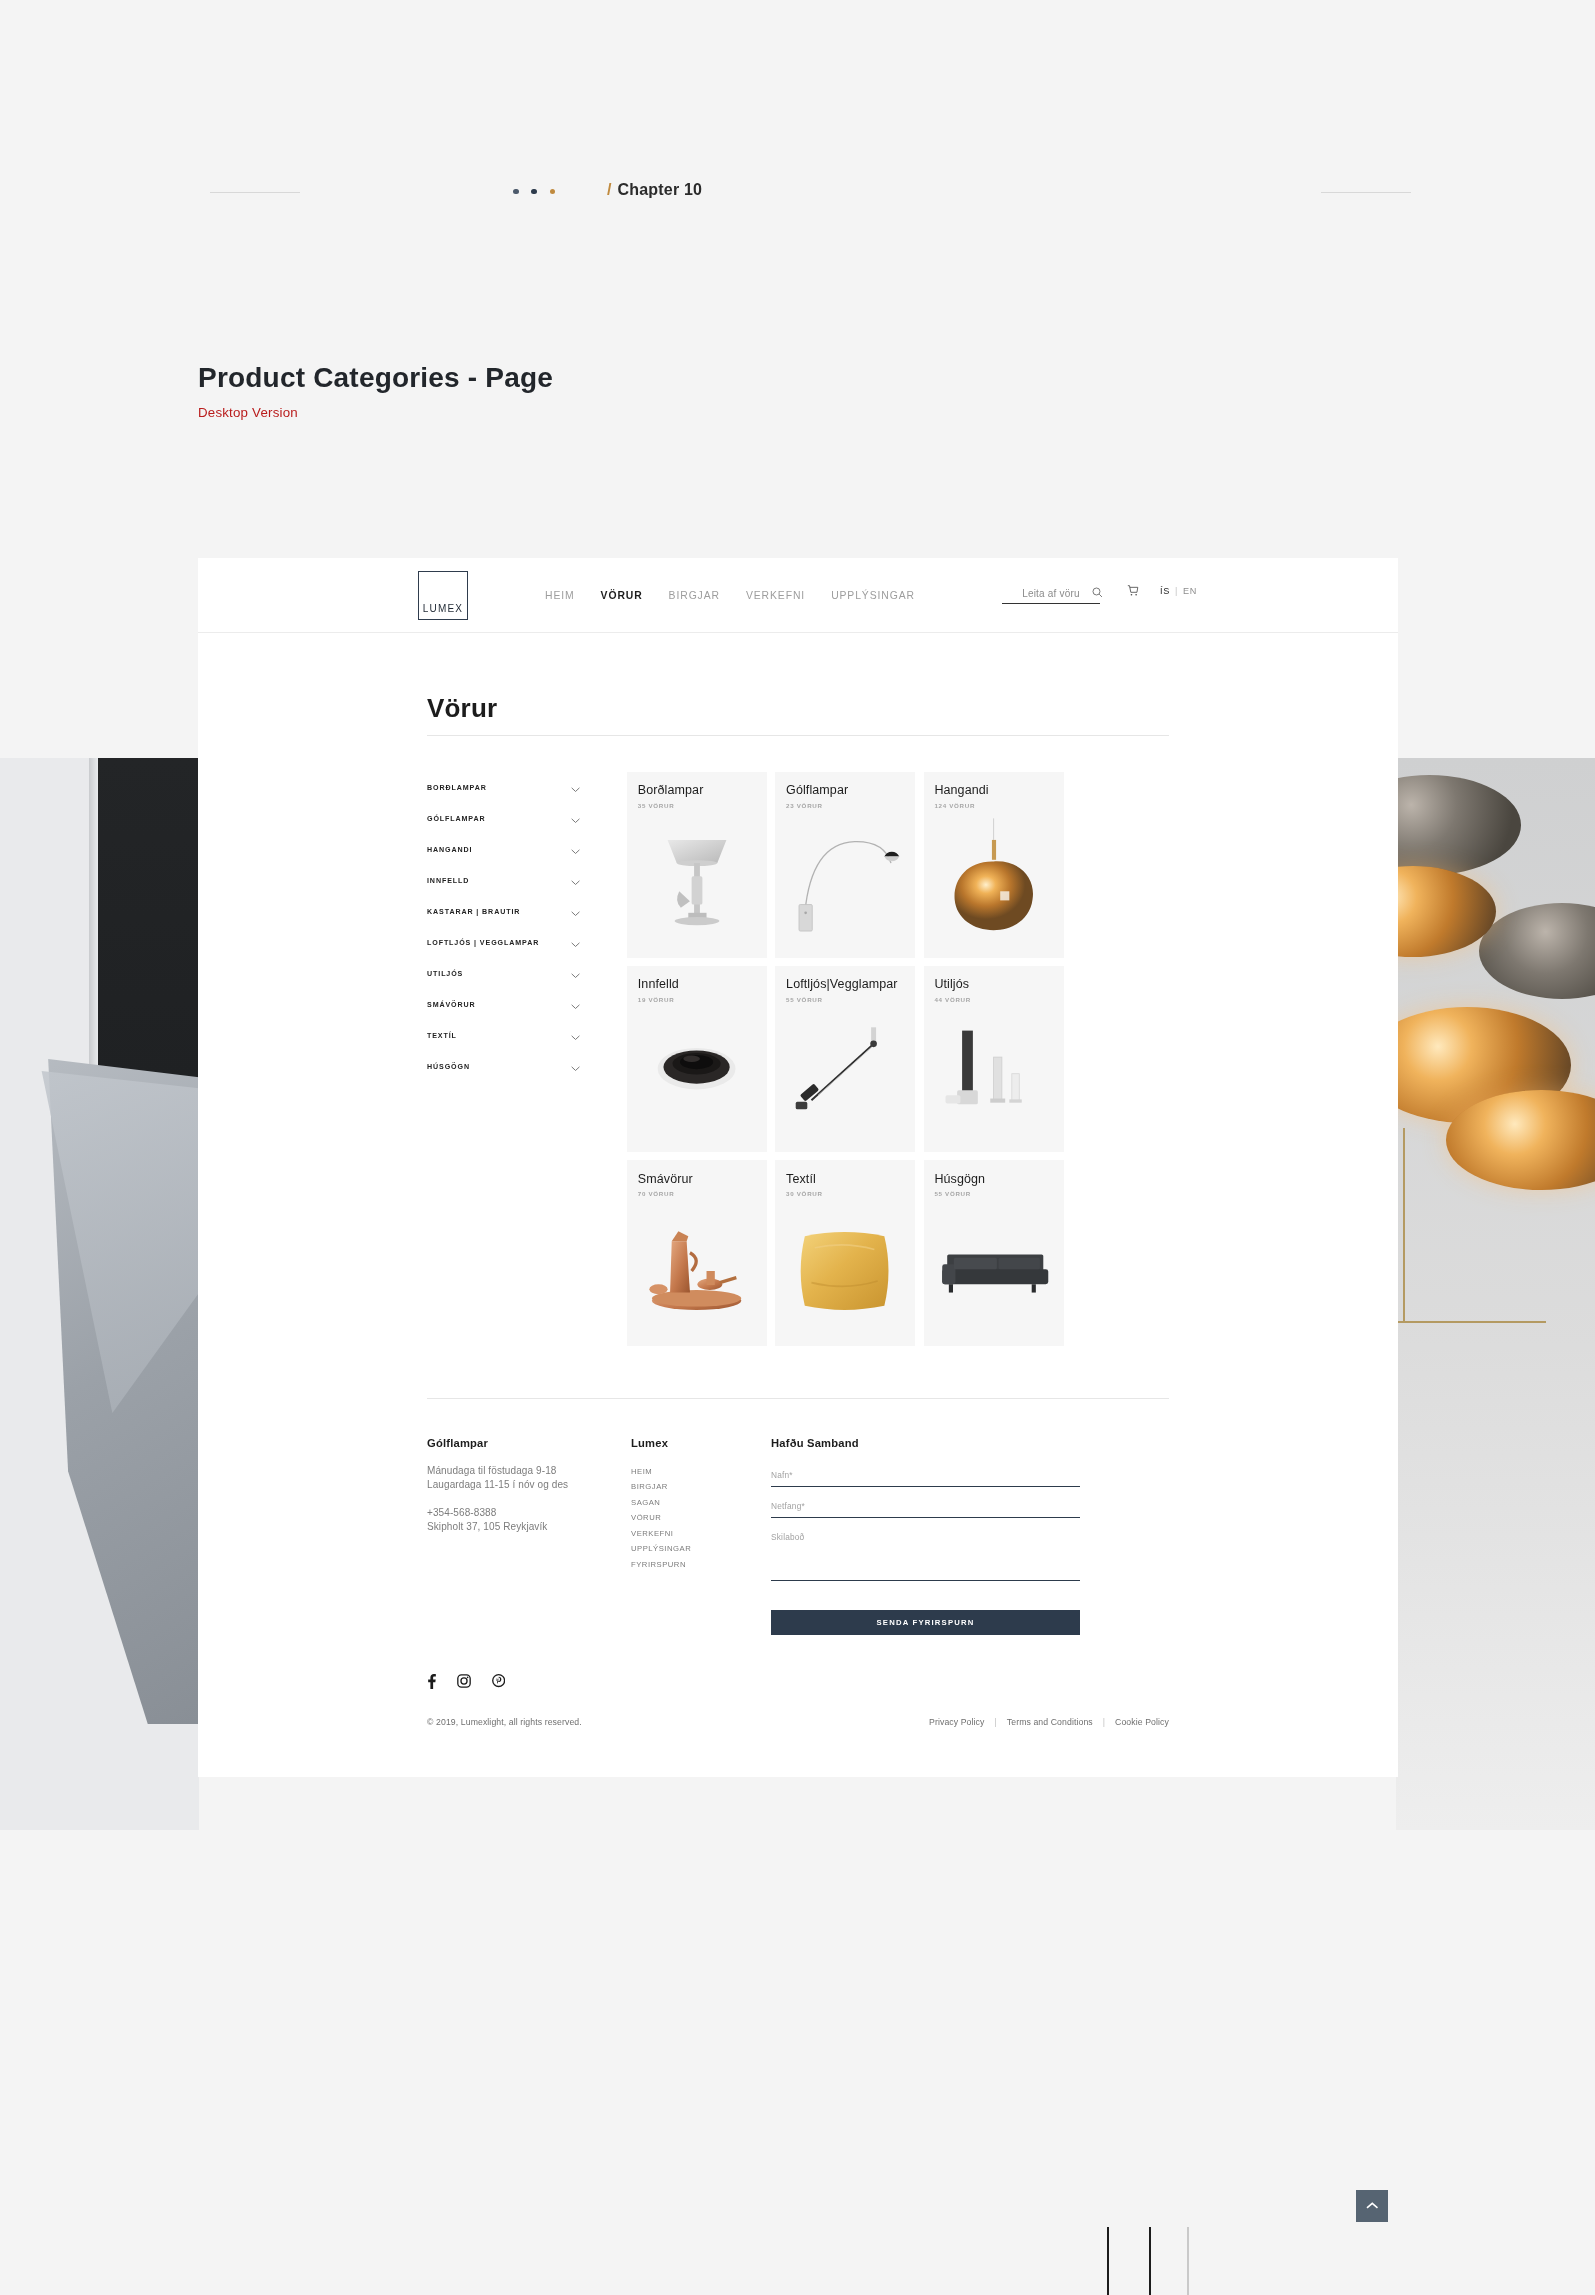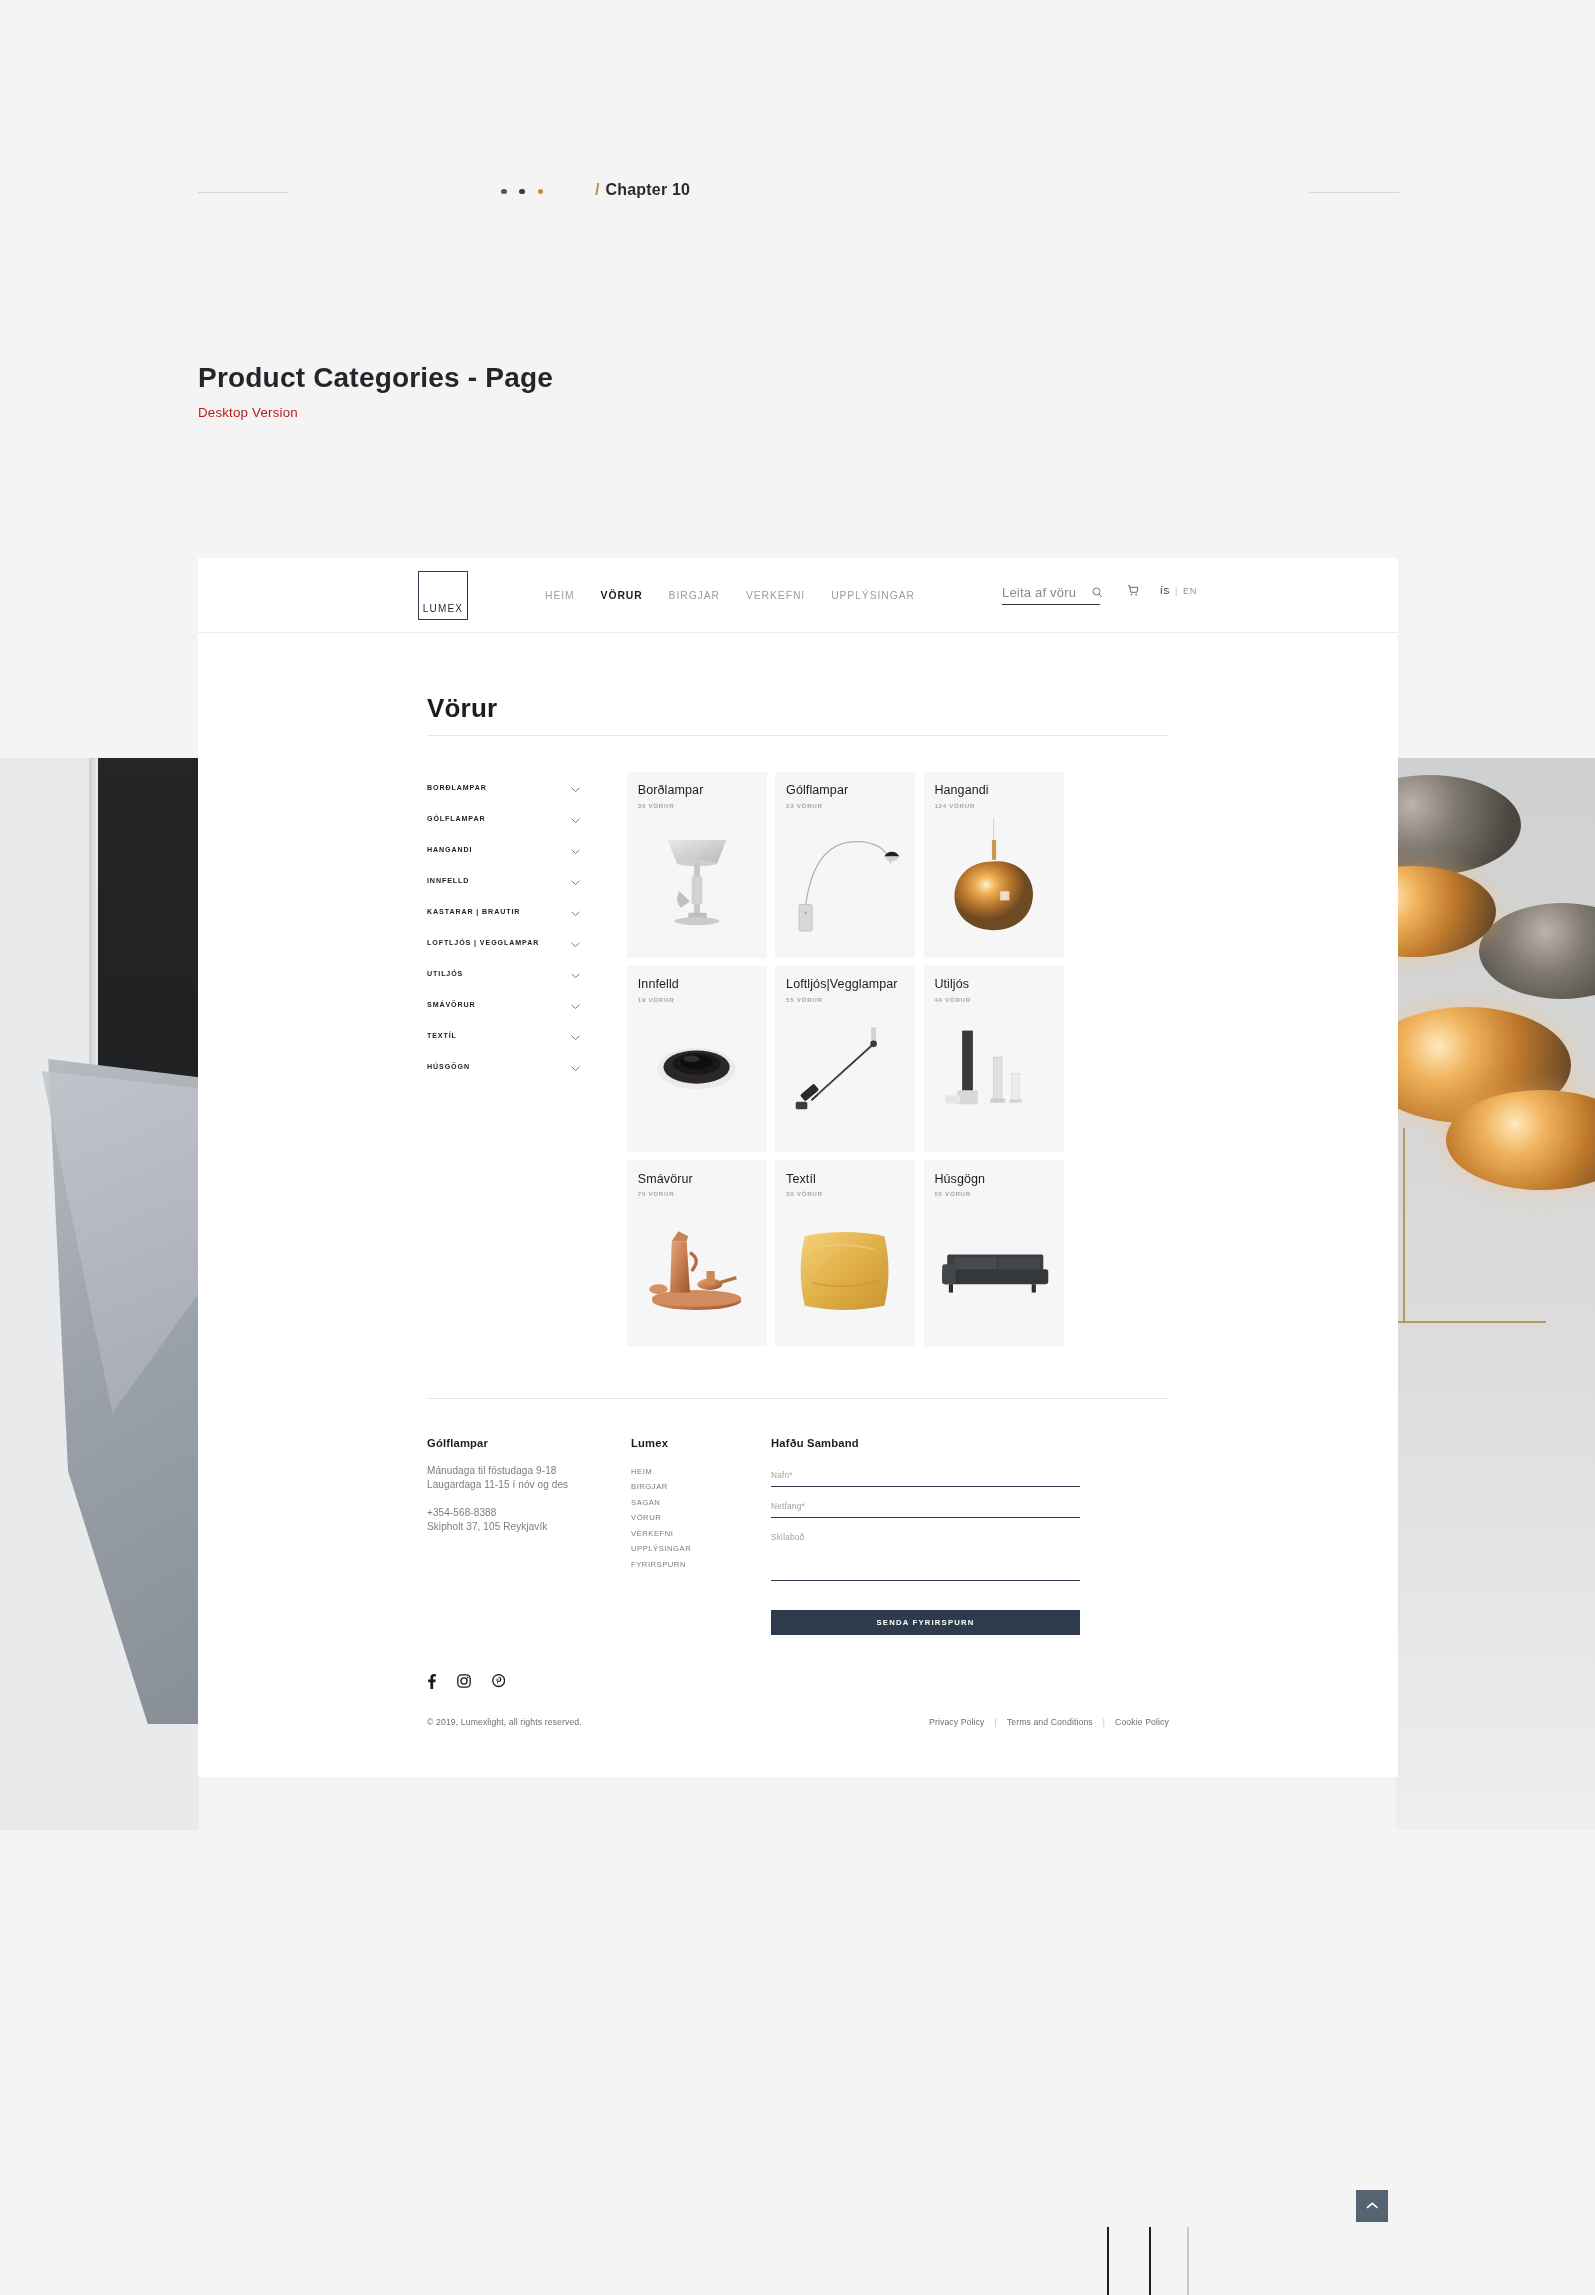--- a/index.html
+++ b/index.html
@@ -7,21 +7,21 @@
     width: 1596px;
     height: 2295px;
     background: #f4f4f4;
     font-family: "Liberation Sans", sans-serif;
     overflow: hidden;
   }
   #page { position: relative; width: 1596px; height: 2295px; background: #f4f4f4; }
 
   
   .chapter-bar {
-    position: absolute; left: 0; top: 181px; width: 1581px; height: 23px;
+    position: absolute; left: 12px; top: 181px; width: 1581px; height: 23px;
   }
   .chapter-rule-left {
     position: absolute; left: 198px; top: 10.8px; width: 90px; height: 0.8px; background: #d8d8d8;
   }
   .chapter-rule-right {
     position: absolute; left: 1309px; top: 10.8px; width: 90px; height: 0.8px; background: #d8d8d8;
   }
   .chapter-dots { position: absolute; left: 501px; top: 7.5px; display: flex; gap: 12.5px; align-items: center; }
   .dot { width: 5.8px; height: 5.8px; border-radius: 50%; display: block; }
   .chapter-label {
@@ -104,21 +104,21 @@
   .nav-link {
     font-family: "Liberation Sans Narrow", "Liberation Sans", sans-serif;
     font-size: 10.4px; letter-spacing: 0.9px; color: #9d9d9d; cursor: pointer;
   }
   .nav-link.active { color: #1d1d1d; font-weight: 700; }
 
   .search-wrap { position: absolute; left: 804px; top: 26.6px; width: 98px; }
   .search-input {
     width: 98px; border: none; border-bottom: 0.8px solid #333; background: transparent;
     font-family: "Liberation Sans Narrow", "Liberation Sans", sans-serif;
-    font-size: 13px; color: #6c6c6c; padding: 0 0 4.2px 0; outline: none; letter-spacing: 0.2px;
+    font-size: 10px; color: #6c6c6c; padding: 0 0 4.2px 0; outline: none; letter-spacing: 0.2px; text-align: center;
   }
   .search-input::placeholder { color: #8b8b8b; }
   .icon-search { position: absolute; left: 894px; top: 27.4px; }
   .icon-cart { position: absolute; left: 929px; top: 26px; }
   .lang-wrap {
     position: absolute; left: 962px; top: 28px; display: flex; gap: 5px; align-items: center;
     font-family: "Liberation Sans Narrow", "Liberation Sans", sans-serif;
     font-size: 9.1px; letter-spacing: 0.7px;
   }
   .lang-is { color: #1d1d1d; cursor: pointer; }

